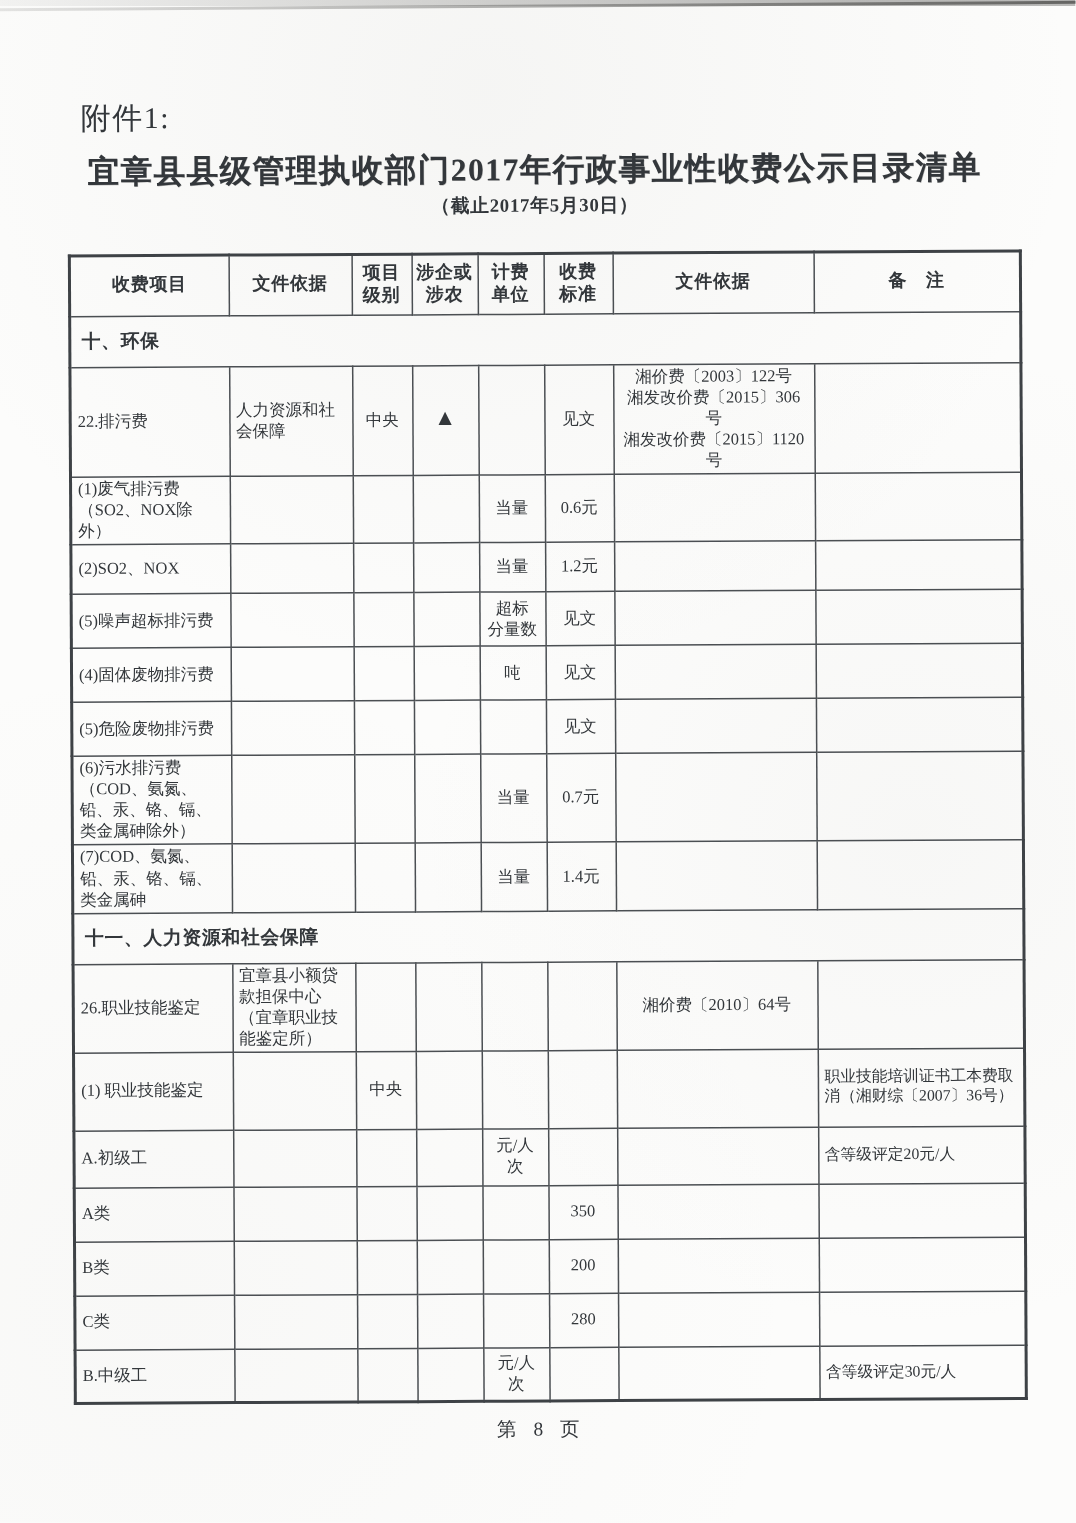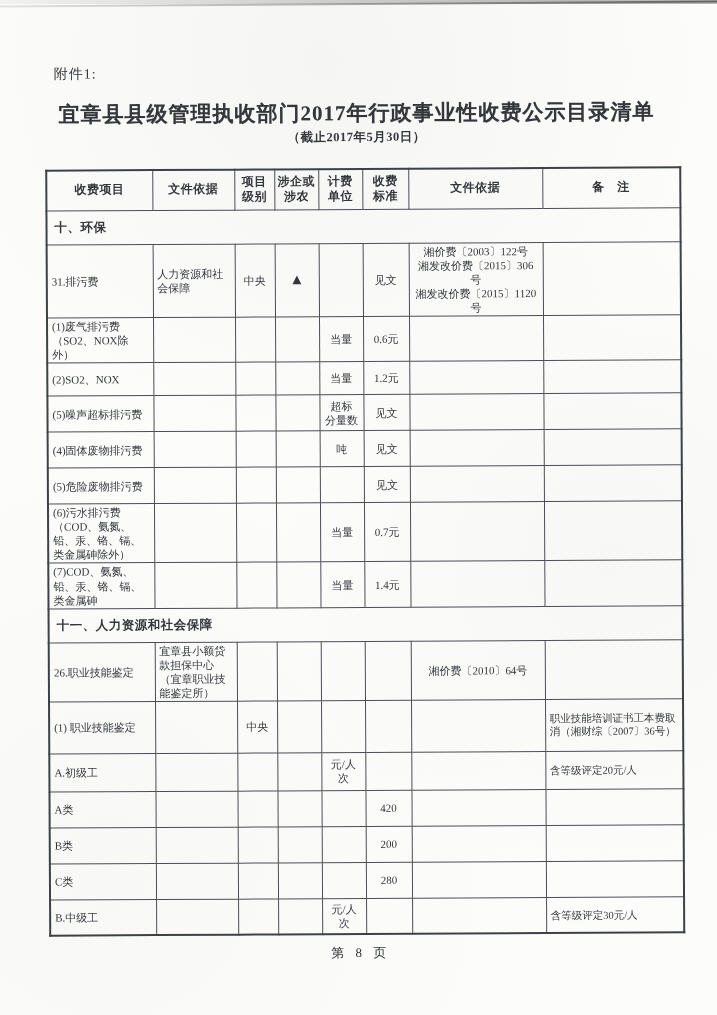--- a/index.html
+++ b/index.html
@@ -18,21 +18,21 @@
     background:linear-gradient(to right, rgba(190,190,188,0.15), rgba(130,130,128,0.55) 80%);
   }
   .scan-top-line{
     position:absolute;top:3px;left:-8px;width:735px;height:2px;
     background:linear-gradient(to right, rgba(160,160,158,0.25), rgba(110,110,108,0.6) 55%, rgba(85,85,83,0.85));
     transform:rotate(-0.4deg);
   }
   .page-content{position:absolute;inset:0;transform:rotate(-0.3deg);}
   .attachment-label{
     position:absolute;left:56px;top:64px;
-    font-size:14px;letter-spacing:1px;
+    font-size:20px;letter-spacing:1px;
   }
   .doc-title{
     position:absolute;top:99px;left:0;width:100%;text-align:center;
     font-size:21px;font-weight:bold;letter-spacing:1px;
     text-shadow:0.3px 0.3px 0 rgba(50,50,50,0.35);
   }
   .doc-subtitle{
     position:absolute;top:129px;left:0;width:100%;text-align:center;
     font-size:12.5px;font-weight:bold;letter-spacing:0.5px;
   }
@@ -105,21 +105,21 @@
 标准</th>
         <th>文件依据</th>
         <th>备　注</th>
       </tr>
     </thead>
     <tbody id="fee-table-body">
         <tr style="height: 34px;">
           <td colspan="8" class="section-cell">十、环保</td>
         </tr>
         <tr style="height: 56px;">
-          <td class="col0">31.排污费</td>
+          <td class="col0">22.排污费</td>
           <td class="col1">人力资源和社会保障</td>
           <td class="col2">中央</td>
           <td class="col3 flag-cell">▲</td>
           <td class="col4"></td>
           <td class="col5">见文</td>
           <td class="col6">湘价费〔2003〕122号
 湘发改价费〔2015〕306号
 湘发改价费〔2015〕1120号</td>
           <td class="col7"></td>
         </tr>
@@ -226,21 +226,21 @@
           <td class="col5"></td>
           <td class="col6"></td>
           <td class="col7">含等级评定20元/人</td>
         </tr>
         <tr style="height: 36px;">
           <td class="col0">A类</td>
           <td class="col1"></td>
           <td class="col2"></td>
           <td class="col3"></td>
           <td class="col4"></td>
-          <td class="col5">420</td>
+          <td class="col5">350</td>
           <td class="col6"></td>
           <td class="col7"></td>
         </tr>
         <tr style="height: 36px;">
           <td class="col0">B类</td>
           <td class="col1"></td>
           <td class="col2"></td>
           <td class="col3"></td>
           <td class="col4"></td>
           <td class="col5">200</td>

